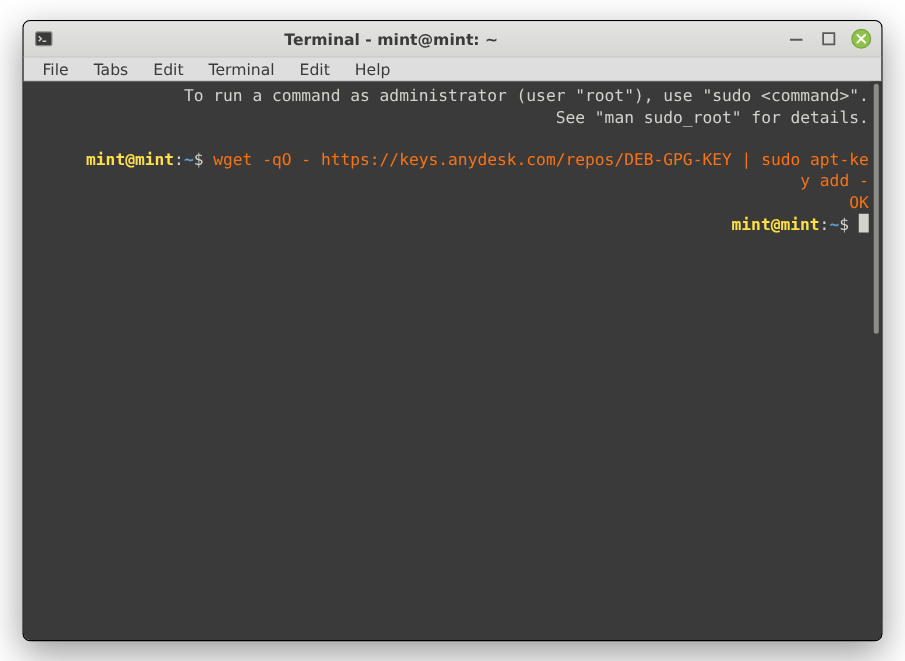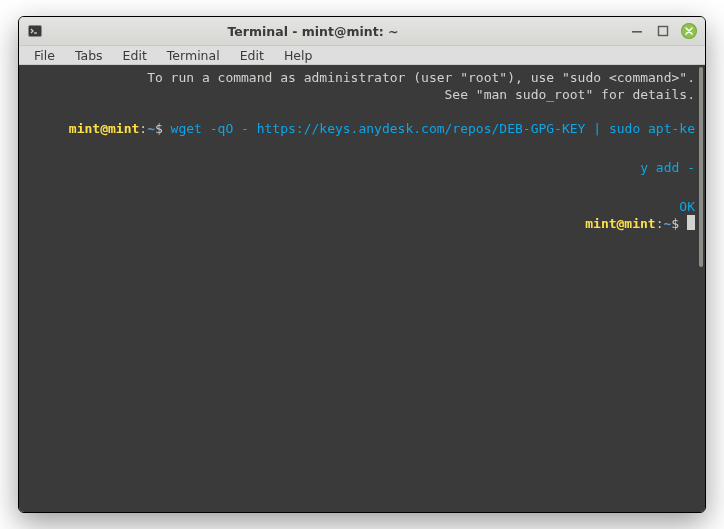--- a/index.html
+++ b/index.html
@@ -113,21 +113,21 @@
     width:100%;
     height: 200px;
     background:#8e8e89;
     border-radius: 3px;
   }
   .line { display:block; }
   .user { color:#fde047; font-weight:bold; }
   .sep  { color:#d3d3cd; }
   .path { color:#5c9fd6; font-weight:bold; }
   .dollar{ color:#d3d3cd; }
-  .cmd  { color:#0ea5e9;margin-top:22px; }
+  .cmd  { color:#f97316; }
   .cursor {
     display:inline-block;
     width: 8px; height: 15px;
     background:#d3d3cd;
     vertical-align: -2px;
   }
 </style>
 </head>
 <body>
 

